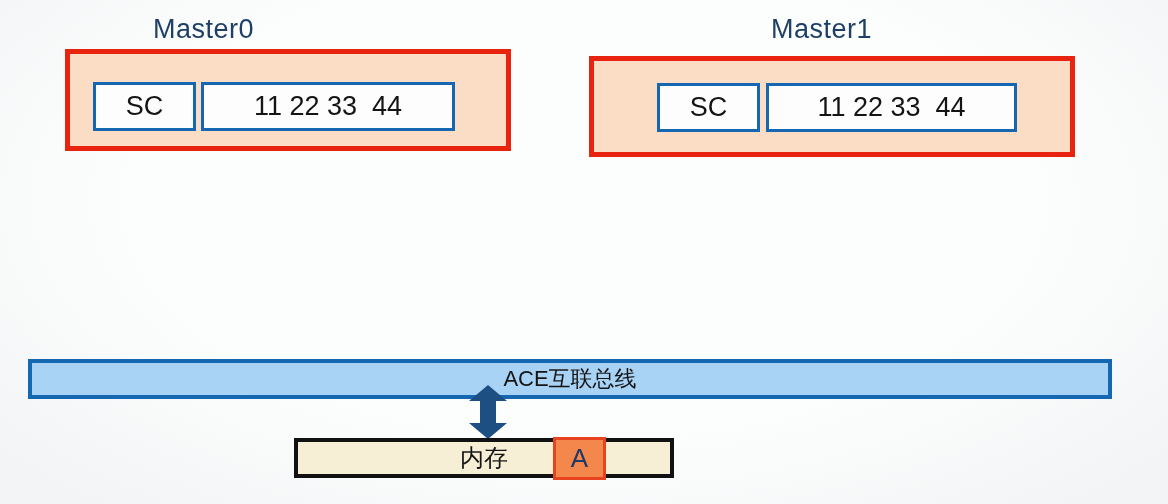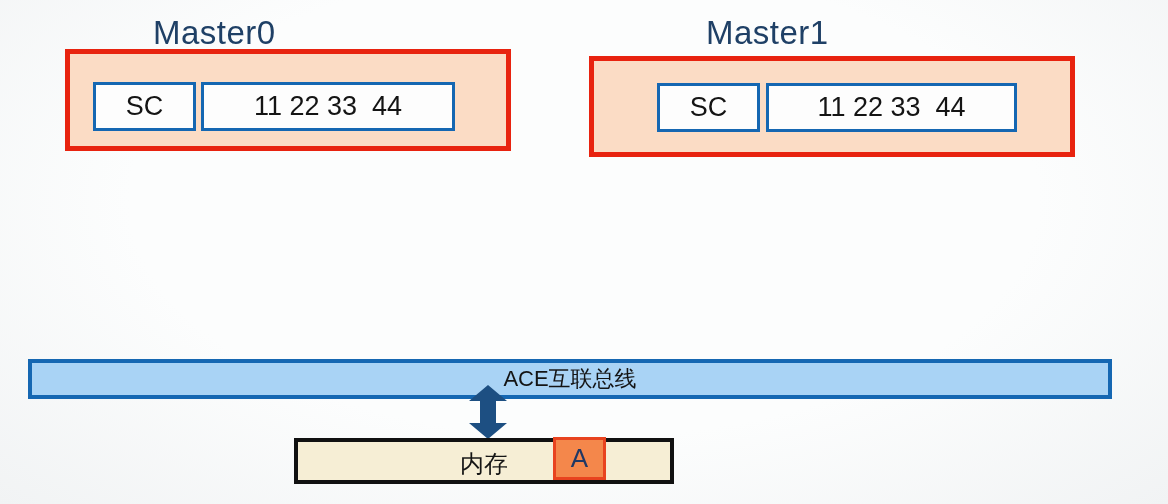--- a/index.html
+++ b/index.html
@@ -13,26 +13,26 @@
     height: 504px;
     overflow: hidden;
     background: radial-gradient(ellipse at 50% 40%, #fcfdfd 55%, #f1f3f4 100%);
     font-family: "Liberation Sans", sans-serif;
   }
 
   
   .master-title {
     position: absolute;
     color: #1f4066;
-    font-size: 33px;
+    font-size: 27px;
     letter-spacing: 0.5px;
     white-space: nowrap;
   }
   .master-title.t0 { left: 153px; top: 14px; }
-  .master-title.t1 { left: 706px; top: 14px; }
+  .master-title.t1 { left: 771px; top: 14px; }
 
   
   .master-box {
     position: absolute;
     box-sizing: border-box;
     background: #fbdcc5;
     border: 5px solid #e8230f;
   }
   .master-box.m0 { left: 65px;  top: 49px; width: 446px; height: 102px; }
   .master-box.m1 { left: 589px; top: 56px; width: 486px; height: 101px; }
@@ -74,21 +74,21 @@
   .arrow {
     position: absolute;
     left: 468px; top: 385px;
     width: 40px; height: 54px;
   }
 
   
   .memory {
     position: absolute;
     left: 294px; top: 438px;
-    width: 380px; height: 46px;
+    width: 380px; height: 40px;
     box-sizing: border-box;
     background: #f6eed5;
     border: 4px solid #111111;
     display: flex;
     align-items: flex-end;
     justify-content: center;
   }
   .mem-label {
     color: #141414;
     font-size: 24px;

